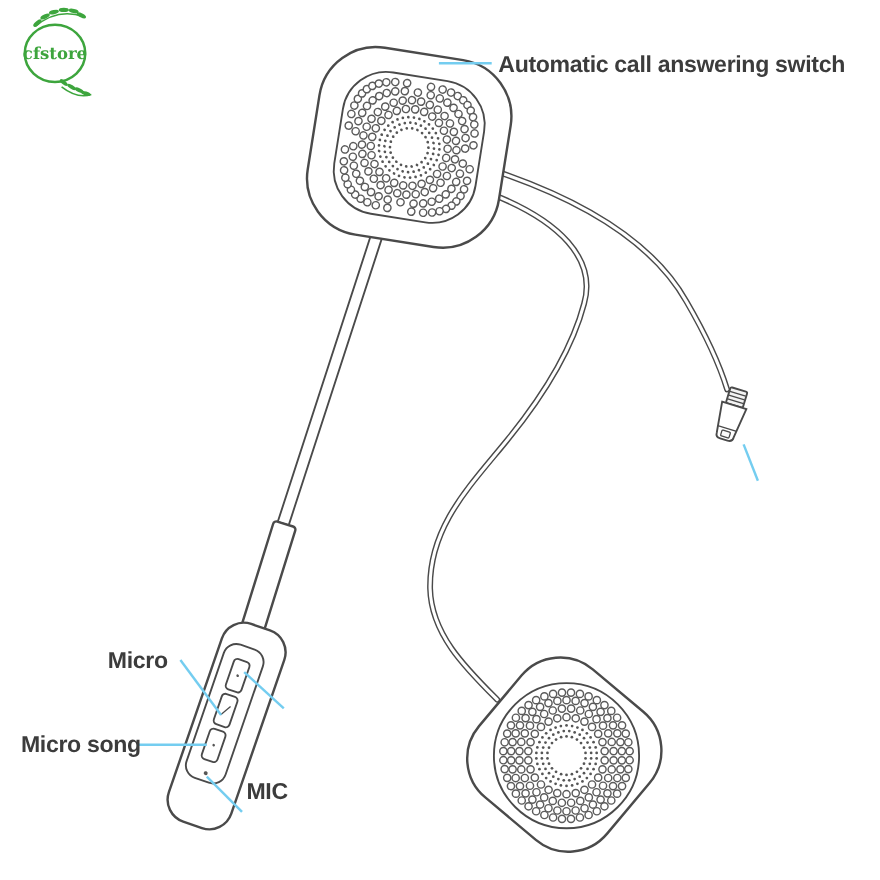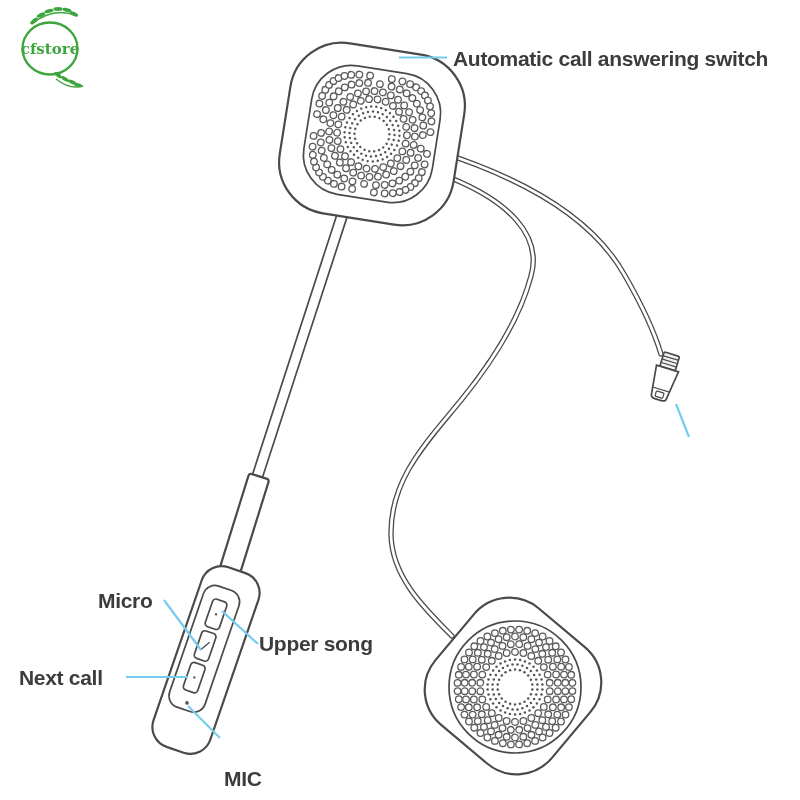--- a/index.html
+++ b/index.html
@@ -565,16 +565,15 @@
       <ellipse class="leaf" cx="53" cy="73" rx="4.4" ry="1.8" transform="rotate(32 53 73)"></ellipse>
       <ellipse class="leaf" cx="60" cy="76" rx="4.4" ry="1.8" transform="rotate(25 60 76)"></ellipse>
       <ellipse class="leaf" cx="66" cy="79" rx="4.4" ry="1.8" transform="rotate(18 66 79)"></ellipse>
       <ellipse class="logo-stroke" cx="38" cy="42.5" rx="27.5" ry="26"></ellipse>
       <text class="logo-text" x="38" y="48" text-anchor="middle">cfstore</text>
     </g>
   </svg>
 
   <div class="label" style="left:453px;top:46px">Automatic call answering switch</div>
   <div class="label" style="left:98px;top:588px">Micro</div>
-  <div class="label" style="left:259px;top:631px">Upper song</div>
-  <div class="label" style="left:19px;top:665px">Next call</div>
-  <div class="label" style="left:224px;top:766px">MIC</div>
+  <div class="label" style="left:19px;top:665px">Micro song</div>
+  <div class="label" style="left:224px;top:707px">MIC</div>
 </div>
 
 </body></html>

